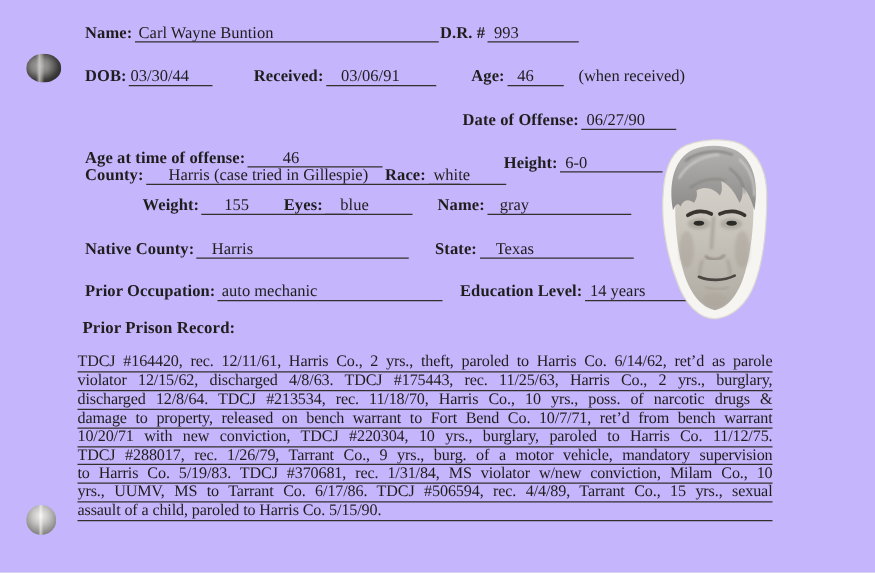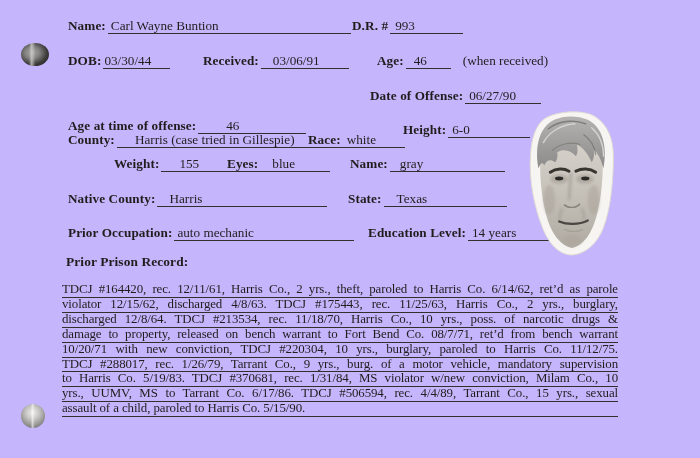--- a/index.html
+++ b/index.html
@@ -130,21 +130,21 @@
   </div>
   <div class="field f-education">
     <span class="lbl">Education Level:</span><span class="val">14 years</span>
   </div>
 
   <div class="rec-heading">Prior Prison Record:</div>
   <div class="record">
     <div class="rec-line">TDCJ #164420, rec. 12/11/61, Harris Co., 2 yrs., theft, paroled to Harris Co. 6/14/62, ret’d as parole</div>
     <div class="rec-line">violator 12/15/62, discharged 4/8/63. TDCJ #175443, rec. 11/25/63, Harris Co., 2 yrs., burglary,</div>
     <div class="rec-line">discharged 12/8/64. TDCJ #213534, rec. 11/18/70, Harris Co., 10 yrs., poss. of narcotic drugs &amp;</div>
-    <div class="rec-line">damage to property, released on bench warrant to Fort Bend Co. 08/7/71, ret’d from bench warrant</div>
+    <div class="rec-line">damage to property, released on bench warrant to Fort Bend Co. 10/7/71, ret’d from bench warrant</div>
     <div class="rec-line">10/20/71 with new conviction, TDCJ #220304, 10 yrs., burglary, paroled to Harris Co. 11/12/75.</div>
     <div class="rec-line">TDCJ #288017, rec. 1/26/79, Tarrant Co., 9 yrs., burg. of a motor vehicle, mandatory supervision</div>
     <div class="rec-line">to Harris Co. 5/19/83. TDCJ #370681, rec. 1/31/84, MS violator w/new conviction, Milam Co., 10</div>
     <div class="rec-line">yrs., UUMV, MS to Tarrant Co. 6/17/86. TDCJ #506594, rec. 4/4/89, Tarrant Co., 15 yrs., sexual</div>
     <div class="rec-line last">assault of a child, paroled to Harris Co. 5/15/90.</div>
   </div>
 
   <svg class="photo" viewBox="0 0 112 150" xmlns="http://www.w3.org/2000/svg" aria-hidden="true">
     <defs>
       <linearGradient id="gSkin" x1="0" y1="0" x2="0" y2="1">

